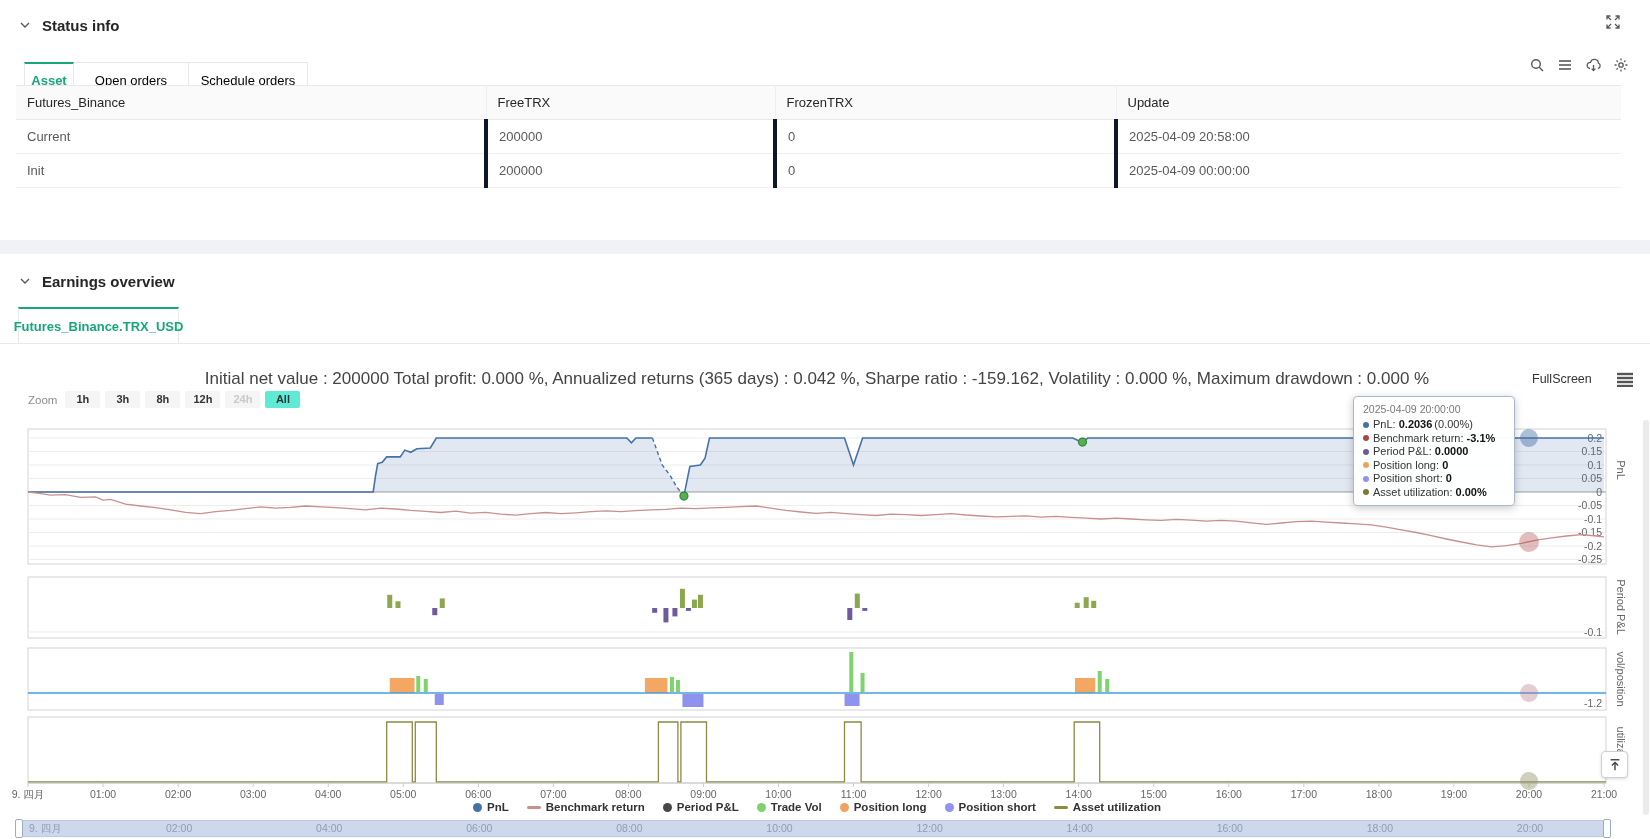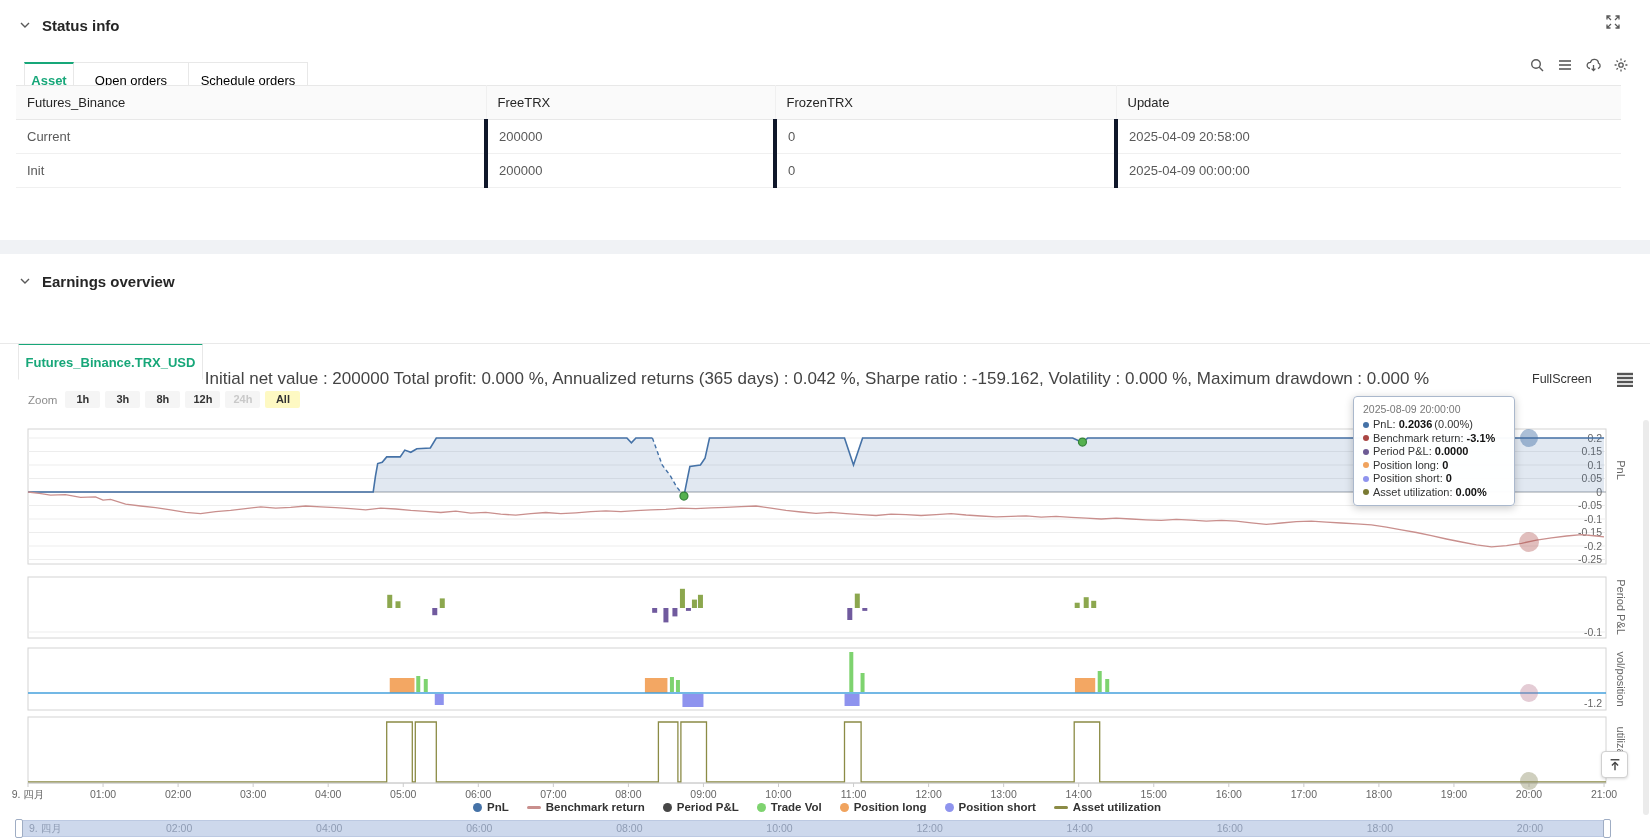--- a/index.html
+++ b/index.html
@@ -23,21 +23,21 @@
   .c-red{color:#f05b51;}
   .band{background:#f0f2f5;}
   
   .iconbtn{width:18px;height:18px;display:inline-flex;align-items:center;justify-content:center;cursor:pointer;color:#595959;}
   
   .zoom-row{display:flex;align-items:center;gap:5px;font-size:11px;}
   .zoom-label{color:#8c8c8c;margin-right:3px;font-size:11.5px;}
   .zbtn{min-width:27px;padding:2px 4px;height:13px;line-height:13px;text-align:center;background:#f5f5f5;border-radius:2px;
         color:#333;font-weight:bold;cursor:pointer;}
   .zbtn.disabled{color:#c9c9c9;cursor:default;}
-  .zbtn.active{background:#fef9c3;}
+  .zbtn.active{background:#5eead4;}
   
   .stats{font-size:17px;color:#444;text-align:center;}
   .fs-label{font-size:12.5px;color:#333;}
   
   .legend{display:flex;justify-content:center;align-items:center;gap:18px;font-size:11.5px;font-weight:bold;color:#333;}
   .legend-item{display:flex;align-items:center;gap:5px;cursor:pointer;}
   .lg-dot{width:9px;height:9px;border-radius:50%;display:inline-block;}
   .lg-line{width:14px;height:3px;border-radius:2px;display:inline-block;}
   
   .dz{background:#cdd8ec;border:1px solid #bcc9e2;box-sizing:border-box;}
@@ -155,21 +155,21 @@
   <div class="abs" style="left:16px;top:272px;display:flex;align-items:center;gap:8px;">
     <span class="iconbtn">
       <svg class="chev" viewBox="0 0 14 14">
           <polyline points="3,5 7,9 11,5" fill="none" stroke="#595959" stroke-width="1.4"></polyline>
         </svg>
     </span>
     <span class="sec-title">Earnings overview</span>
   </div>
 
   <div class="abs" style="left:18px;top:307px;">
-    <div class="tab first active" style="width:185px;height:37px;margin-top:36px;">
+    <div class="tab first active" style="width:161px;height:37px;">
       <span>Futures_Binance.TRX_USD</span>
     </div>
   </div>
   <div class="abs" style="left:0;top:343px;width:1650px;height:1px;background:#e9e9e9;"></div>
 
   <div class="abs stats" style="left:28px;top:369px;width:1578px;">Initial net value : 200000 Total profit: 0.000 %, Annualized returns (365 days) : 0.042 %, Sharpe ratio : -159.162, Volatility : 0.000 %, Maximum drawdown : 0.000 %</div>
 
   <div class="abs" style="left:1532px;top:370px;display:flex;align-items:center;gap:24px;">
     <span class="fs-label">FullScreen</span>
     <span class="iconbtn">
@@ -370,21 +370,21 @@
       <span class="dz-label" style="left: 612.4px; transform: translateX(-50%);">08:00</span>
       <span class="dz-label" style="left: 762.5px; transform: translateX(-50%);">10:00</span>
       <span class="dz-label" style="left: 912.6px; transform: translateX(-50%);">12:00</span>
       <span class="dz-label" style="left: 1062.7px; transform: translateX(-50%);">14:00</span>
       <span class="dz-label" style="left: 1212.8px; transform: translateX(-50%);">16:00</span>
       <span class="dz-label" style="left: 1362.9px; transform: translateX(-50%);">18:00</span>
       <span class="dz-label" style="left: 1513px; transform: translateX(-50%);">20:00</span>
     </div>
 
   <div class="abs tooltip" style="left:1353px;top:396px;">
-    <div class="tt-date">2025-08-09 20:00:00</div>
+    <div class="tt-date">2025-04-09 20:00:00</div>
     <div class="tt-row">
       <span class="tt-dot" style="background: rgb(69, 114, 167);"></span>
       <span class="tt-label">PnL</span>
       <span class="tt-val">0.2036</span>
       <span class="tt-suffix">(0.00%)</span>
     </div>
     <div class="tt-row">
       <span class="tt-dot" style="background: rgb(170, 70, 67);"></span>
       <span class="tt-label">Benchmark return</span>
       <span class="tt-val">-3.1%</span>

